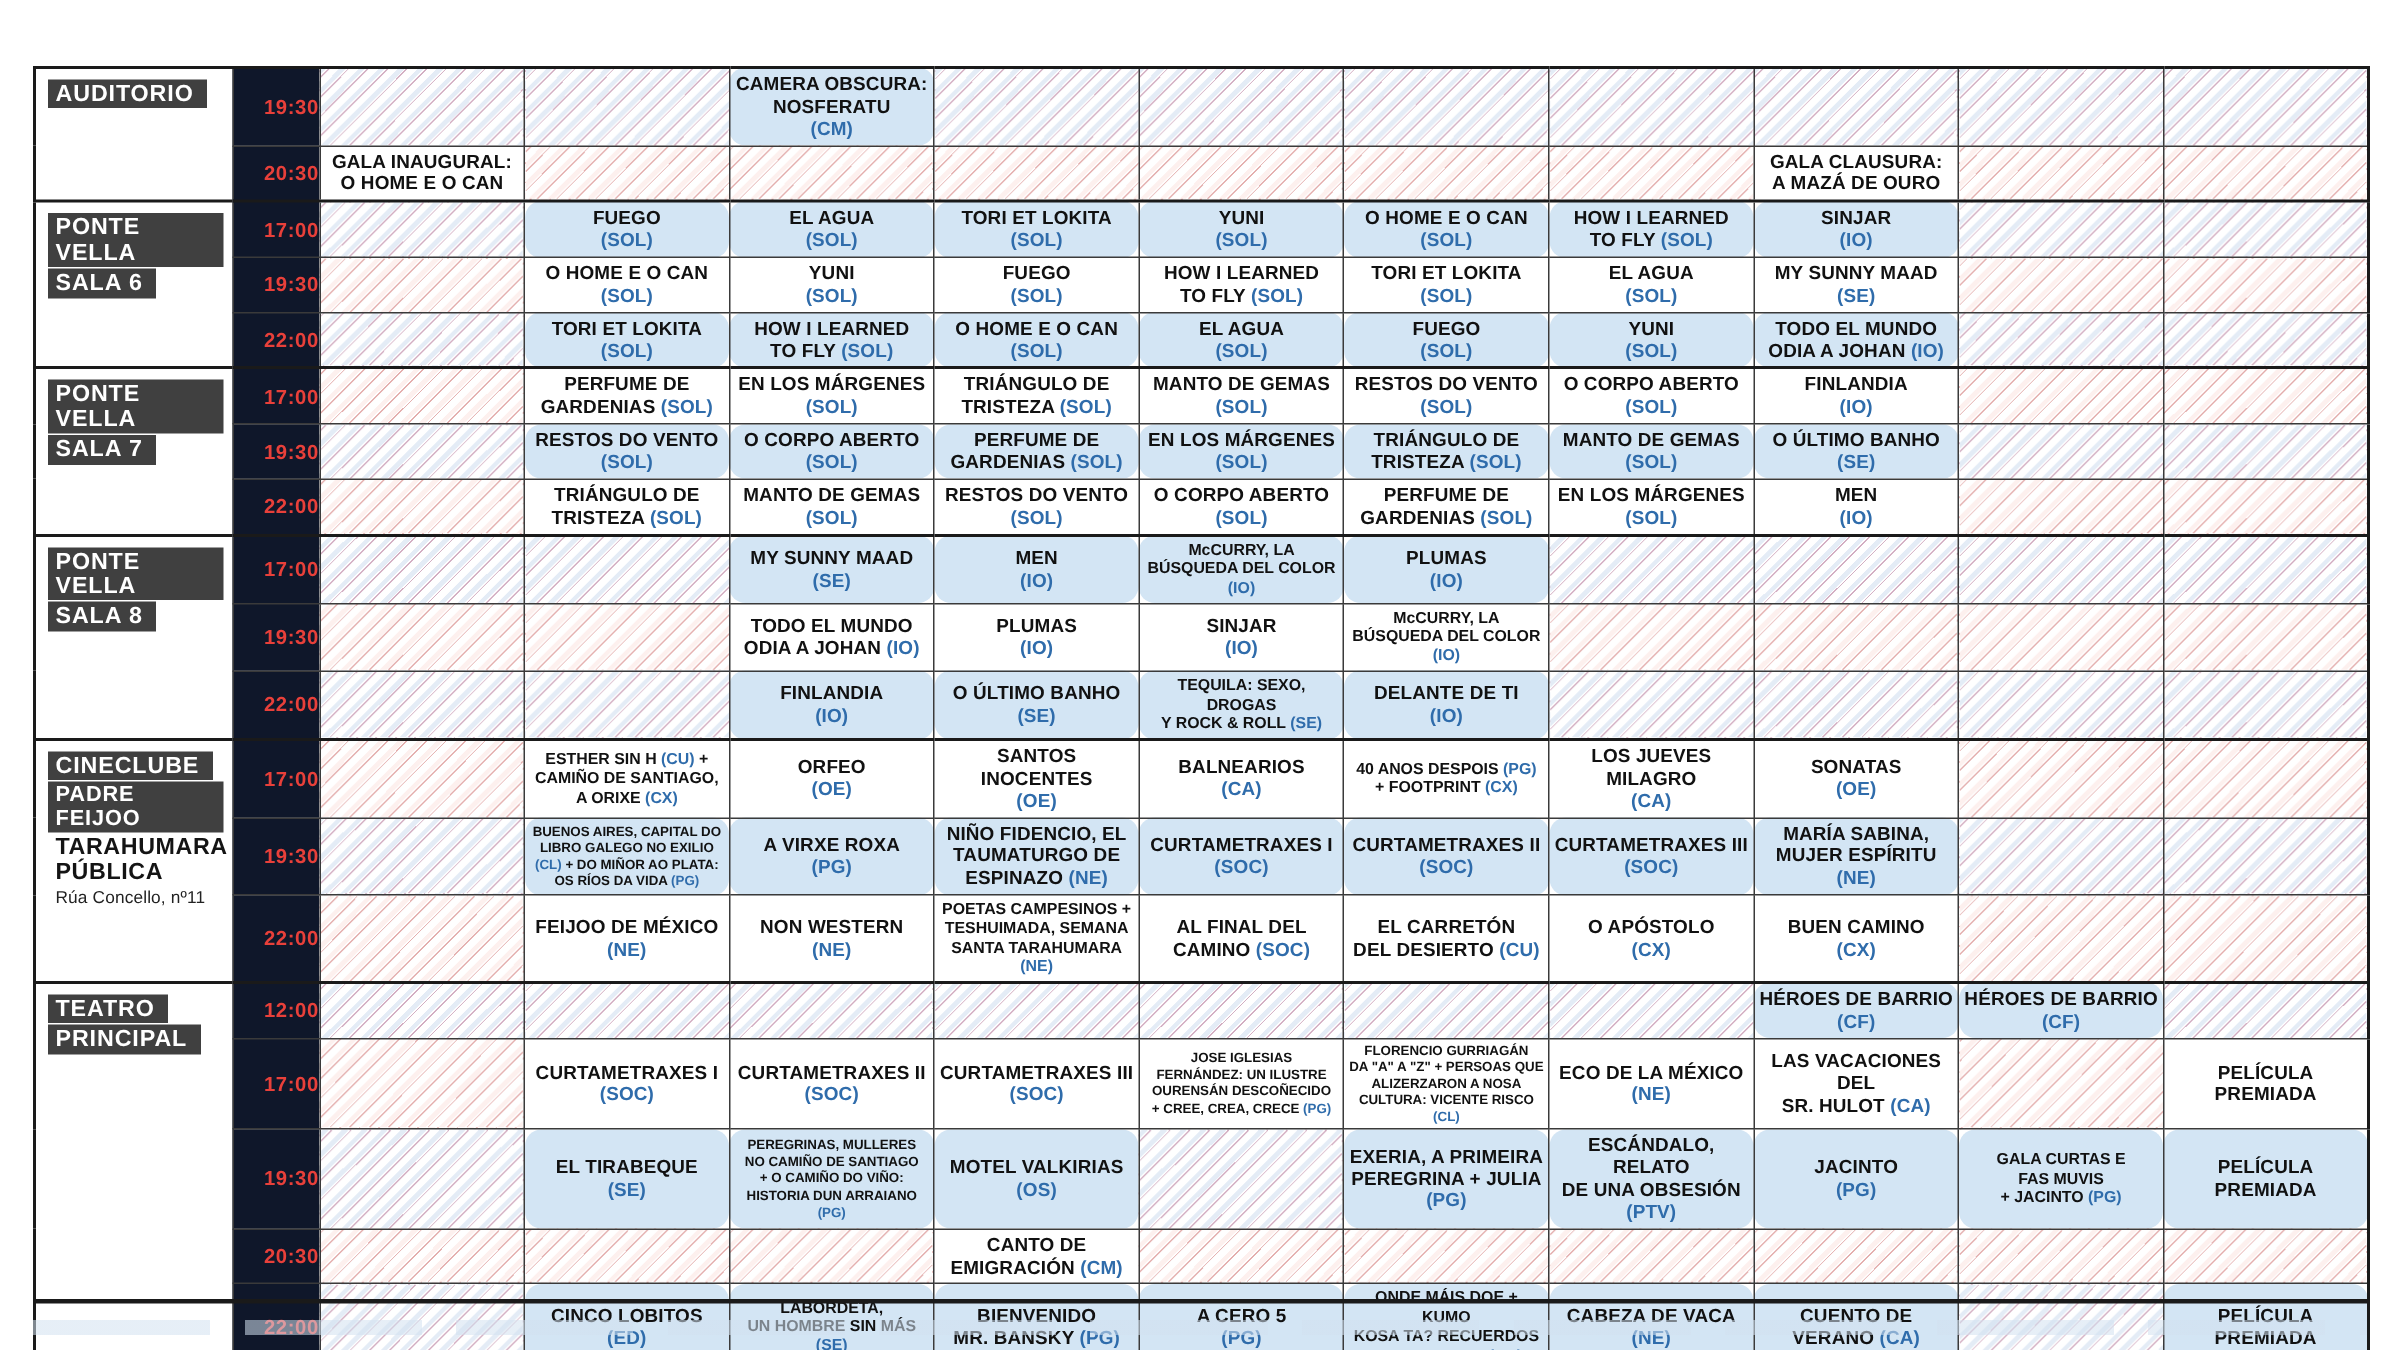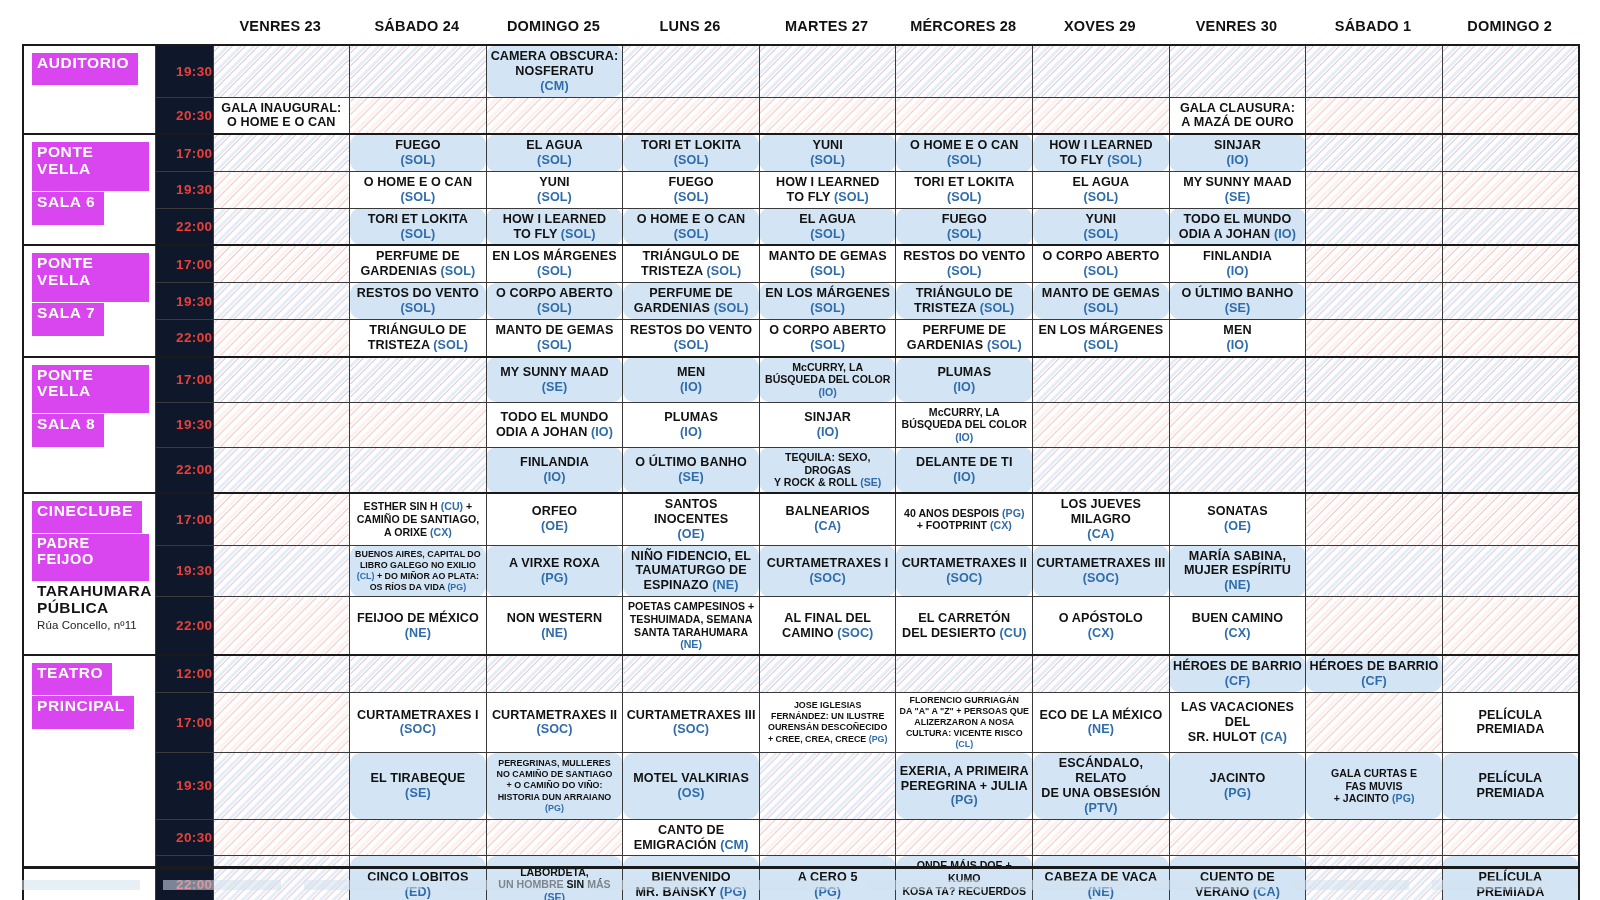--- a/index.html
+++ b/index.html
@@ -63,26 +63,26 @@
     border-right: 1.6px solid #3a3a3a;
   }
 
   tr.sect-top > td { border-top: 2.6px solid #1a1a1a; }
   tr.sect-bot > td { border-bottom: 2.6px solid #1a1a1a; }
   td.lastcol { border-right: 2.5px solid #1a1a1a; }
 
   
   .chip {
     display: inline-block;
-    background: #d946ef;
+    background: #404040;
     color: #fff;
     font-weight: bold;
     font-size: 15.5px;
     letter-spacing: .6px;
-    padding: 2px 9px 14px 5px;
+    padding: 2px 9px 1px 5px;
     line-height: 1.06;
     margin-bottom: 1px;
   }
   .chip.sm { font-size: 14.5px; }
   .plain {
     display: block;
     color: #141414;
     font-weight: bold;
     font-size: 15.5px;
     letter-spacing: .4px;
@@ -148,33 +148,20 @@
     width: 1556px; height: 10px;
     background-image: repeating-linear-gradient(90deg,
       rgba(210,225,240,.55) 0 118px, rgba(255,255,255,0) 118px 141px);
   }
 </style>
 </head>
 <body>
 
 <div id="sheet">
 
-  <div class="dayhead">
-    <div class="spacer"></div>
-  <div class="dcell">VENRES 23</div>
-      <div class="dcell">SÁBADO 24</div>
-      <div class="dcell">DOMINGO 25</div>
-      <div class="dcell">LUNS 26</div>
-      <div class="dcell">MARTES 27</div>
-      <div class="dcell">MÉRCORES 28</div>
-      <div class="dcell">XOVES 29</div>
-      <div class="dcell">VENRES 30</div>
-      <div class="dcell">SÁBADO 1</div>
-      <div class="dcell">DOMINGO 2</div>
-    </div>
 
   <table class="grid">
     <colgroup>
       <col class="venue">
         <col class="time">
     <col style="width: 136.6px;">
         <col style="width: 136.6px;">
         <col style="width: 136.6px;">
         <col style="width: 136.6px;">
         <col style="width: 136.6px;">

